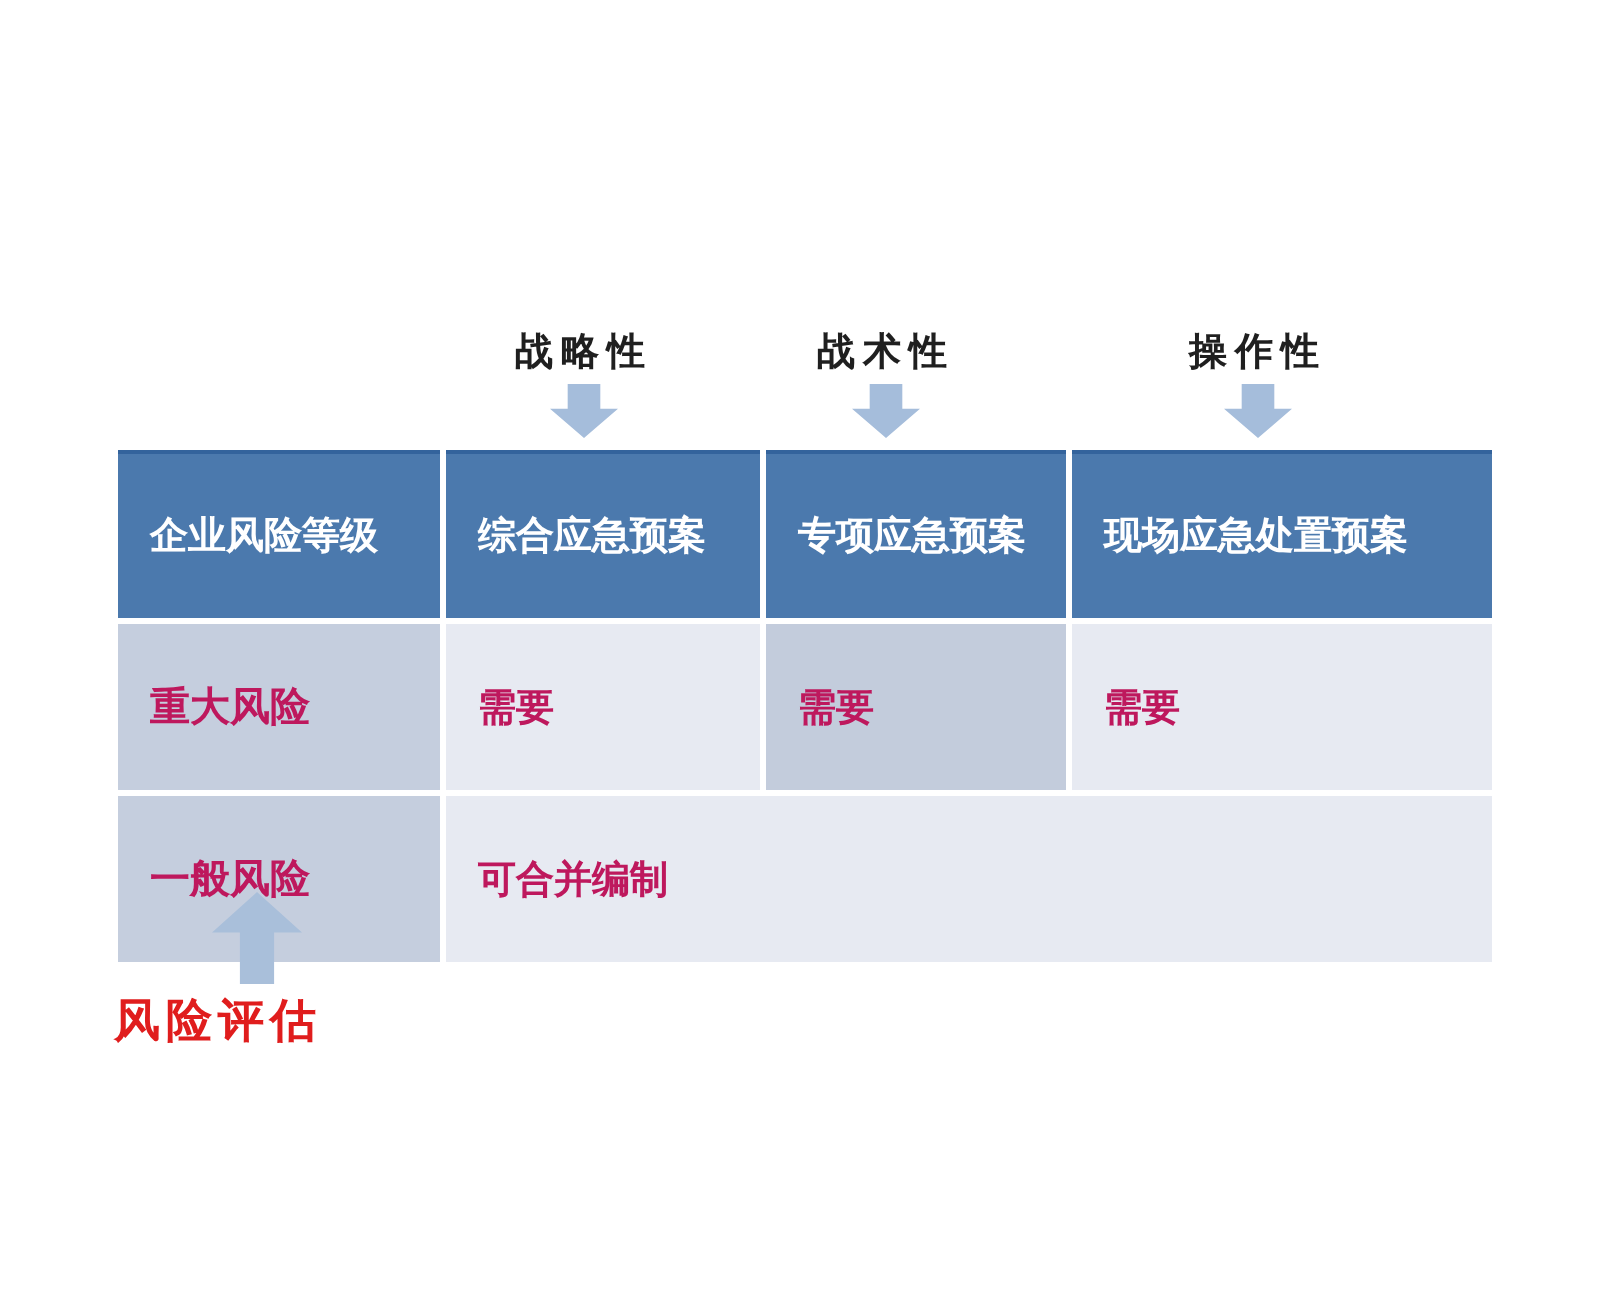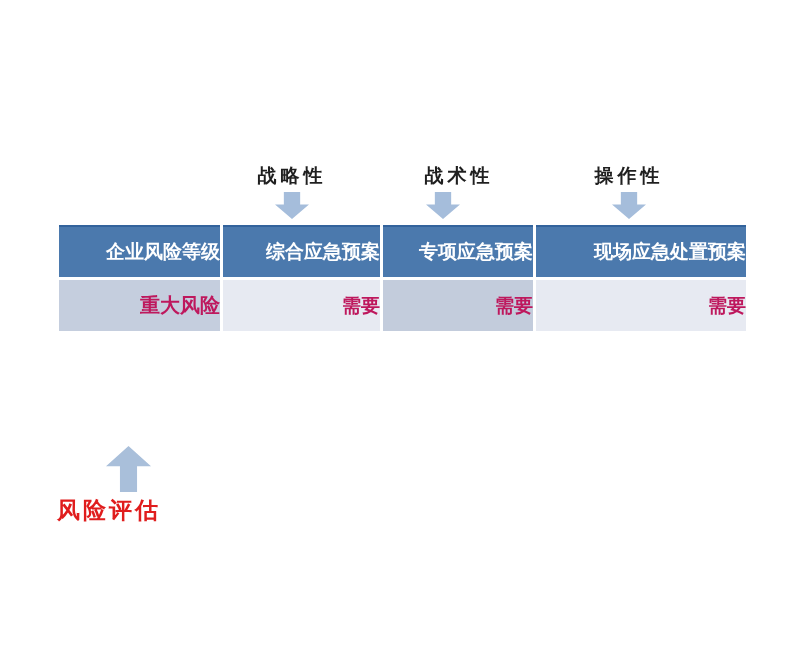--- a/index.html
+++ b/index.html
@@ -20,21 +20,21 @@
     position: absolute;
     transform: translateX(-50%);
     font-size: 19px;
     font-weight: bold;
     color: #1f1f1f;
     letter-spacing: 4px;
     white-space: nowrap;
     top: 163px;
   }
   .top-label.l1 { left: 292px; }
-  .top-label.l2 { left: 443px; margin-left: 16px; }
+  .top-label.l2 { left: 443px; }
   .top-label.l3 { left: 629px; }
 
   .arrow-down {
     position: absolute;
     transform: translateX(-50%);
     width: 34px; height: 27px;
     background: #a5bddb;
     clip-path: polygon(26% 0, 74% 0, 74% 46%, 100% 46%, 50% 100%, 0 46%, 26% 46%);
     top: 192px;
   }
@@ -49,22 +49,22 @@
     border-collapse: separate;
     border-spacing: 3px;
     table-layout: fixed;
   }
   .risk-table col.c1 { width: 161px; }
   .risk-table col.c2 { width: 157px; }
   .risk-table col.c3 { width: 150px; }
   .risk-table col.c4 { width: 210px; }
 
   .risk-table th, .risk-table td {
-    padding: 0;
-    text-align: right;
+    padding: 16px;
+    text-align: left;
     vertical-align: middle;
     font-weight: bold;
     white-space: nowrap;
   }
   .risk-table th {
     height: 50px;
     background: #4b79ad;
     border-top: 2px solid #33639c;
     color: #ffffff;
     font-size: 19px;
@@ -128,19 +128,23 @@
       <th>综合应急预案</th>
       <th>专项应急预案</th>
       <th>现场应急处置预案</th>
     </tr>
     <tr>
       <td class="row-label">重大风险</td>
       <td>需要</td>
       <td class="highlight">需要</td>
       <td>需要</td>
     </tr>
+    <tr>
+      <td class="row-label">一般风险</td>
+      <td colspan="3">可合并编制</td>
+    </tr>
   </tbody>
     </table>
 
   <div class="arrow-up"></div>
   <div class="risk-assessment-label">风险评估</div>
 
 </div>
 
 </body></html>

